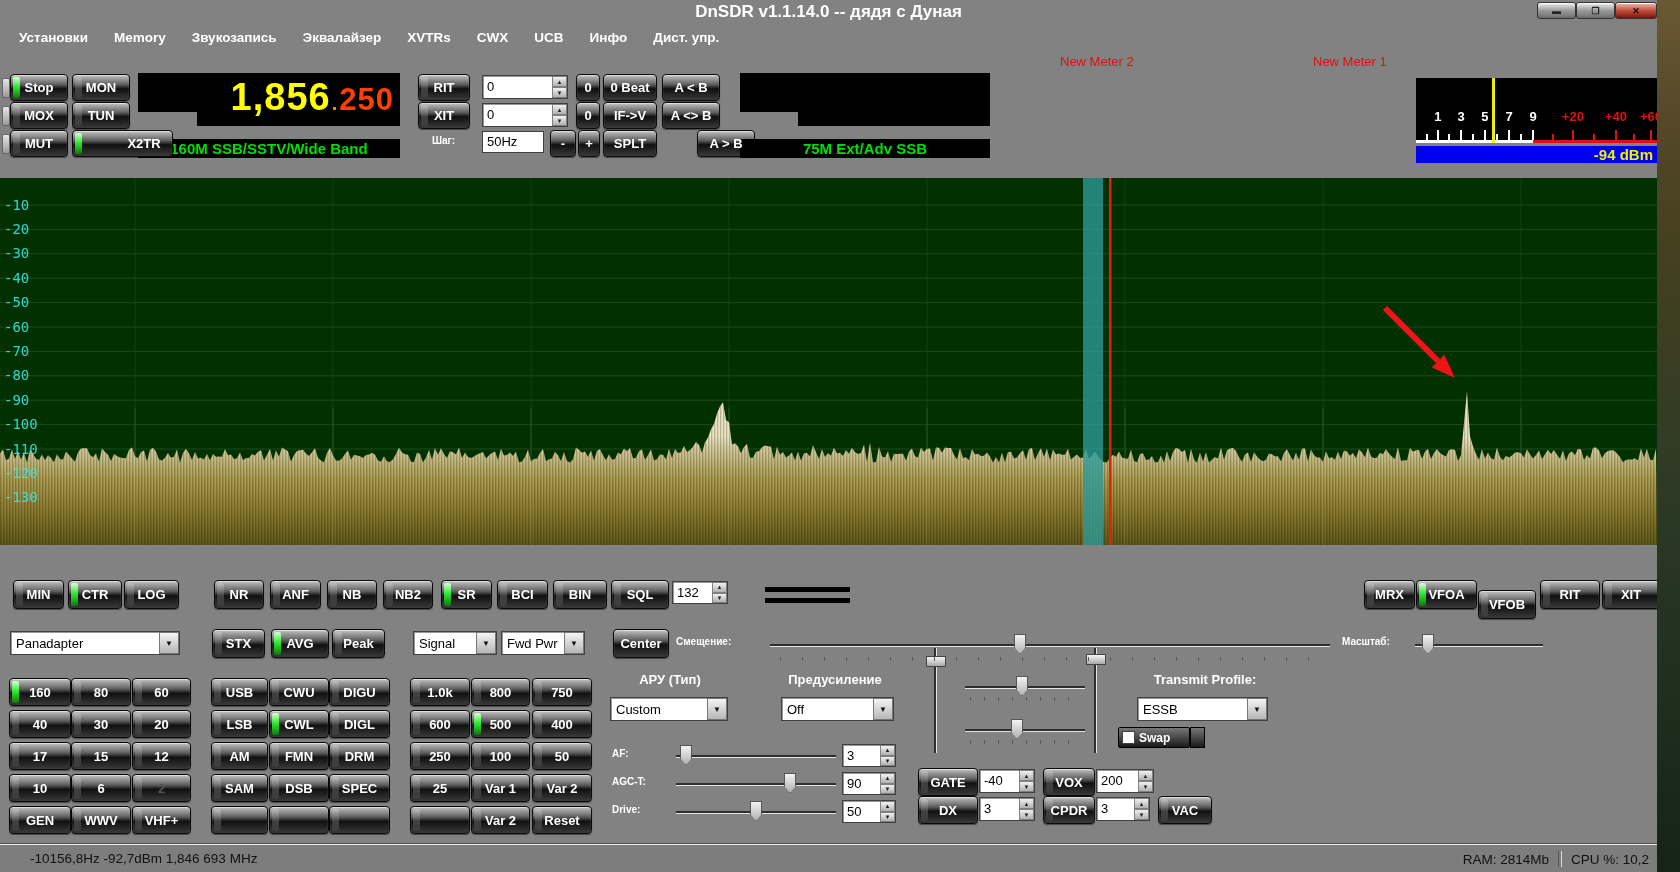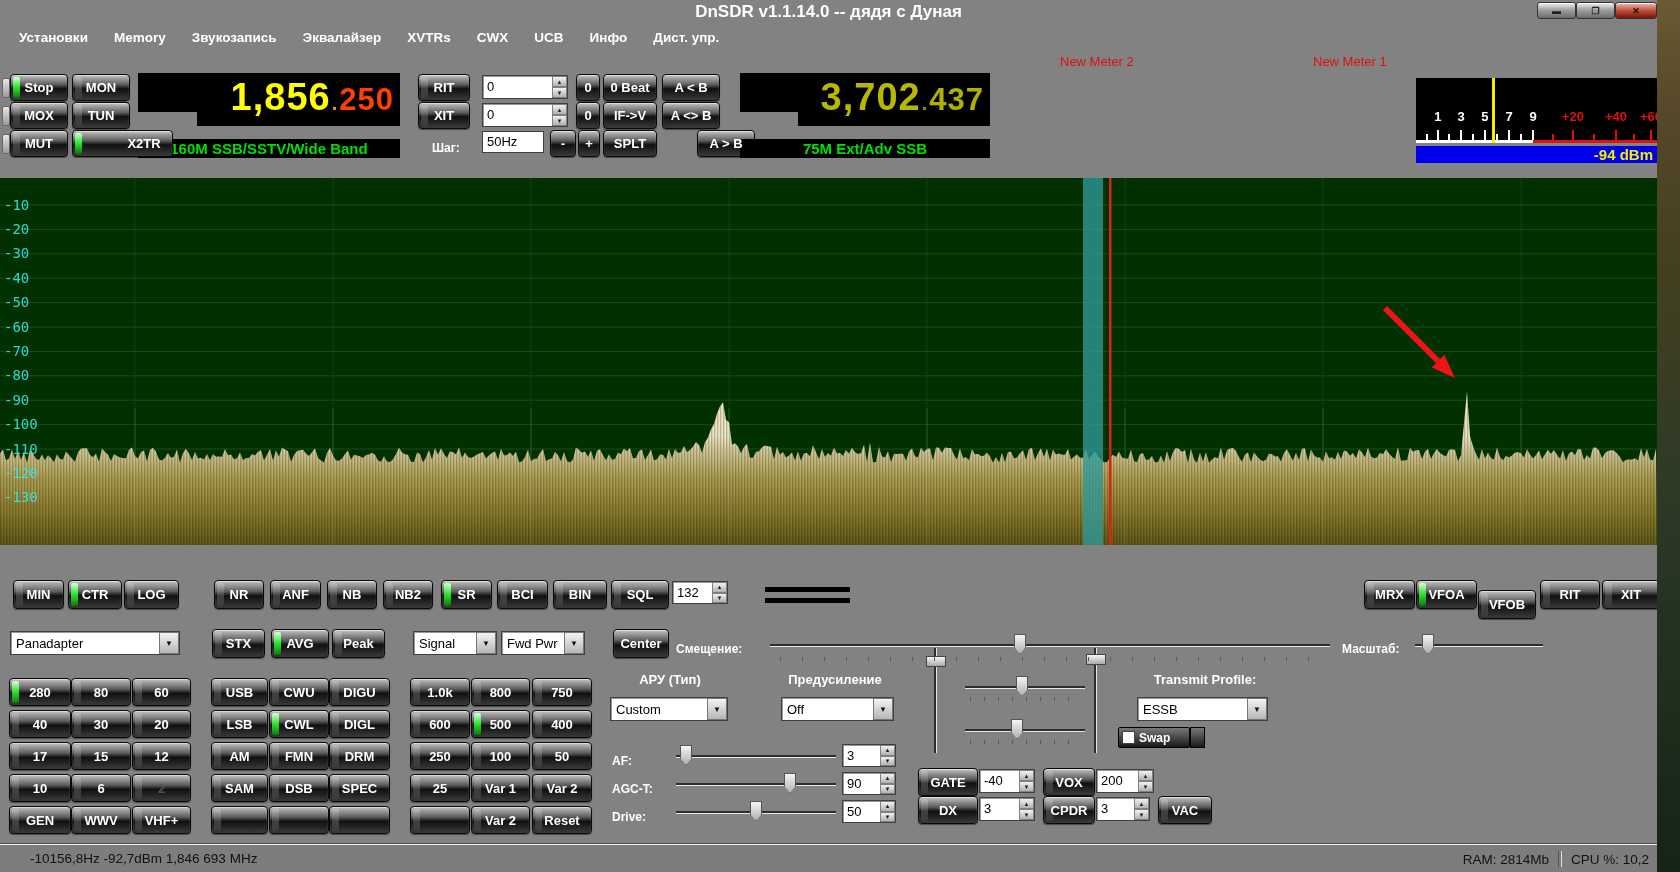--- a/index.html
+++ b/index.html
@@ -54,21 +54,21 @@
   .spinbox{position:absolute;background:#fff;border:1px solid #404040;box-shadow:inset 1px 1px 0 #999;display:flex;box-sizing:border-box;}
   .spinbox .val{flex:1;font-size:13px;color:#000;padding:3px 0 0 4px;overflow:hidden;}
   .spinbox .arrows{width:15px;display:flex;flex-direction:column;}
   .spinbox .arrows i{flex:1;font-style:normal;font-size:6px;line-height:1;display:flex;align-items:center;justify-content:center;
        background:linear-gradient(#f2f2f2,#b0b0b0);border:1px solid #808080;color:#222;}
   .combo{position:absolute;background:#fff;border:1px solid #404040;box-shadow:inset 1px 1px 0 #999;display:flex;align-items:center;box-sizing:border-box;}
   .combo .val{flex:1;font-size:13px;color:#000;padding-left:5px;overflow:hidden;white-space:nowrap;}
   .combo .cbtn{width:18px;align-self:stretch;background:linear-gradient(#f4f4f4,#b6b6b6);border:1px solid #777;
        display:flex;align-items:center;justify-content:center;font-size:8px;color:#111;}
   .tinput{position:absolute;background:#fff;border:1px solid #404040;font-size:13px;color:#000;padding:2px 0 0 4px;box-sizing:border-box;}
-  .wlabel{position:absolute;color:#fff;font-weight:bold;font-size:12px;white-space:nowrap;margin-top:6px;}
+  .wlabel{position:absolute;color:#fff;font-weight:bold;font-size:10px;white-space:nowrap;}
   .clabel{position:absolute;color:#fff;font-weight:bold;font-size:13px;text-align:center;white-space:nowrap;}
   .htrack{position:absolute;height:2px;background:#2e2e2e;border-bottom:1px solid #e6e6e6;}
   .vtrack{position:absolute;width:2px;background:#2e2e2e;border-right:1px solid #e6e6e6;}
   .pthumb{position:absolute;width:12px;height:20px;background:linear-gradient(180deg,#f4f4f4,#b2b2b2);
        border:1px solid #555;clip-path:polygon(0 0,100% 0,100% 62%,50% 100%,0 62%);box-sizing:border-box;}
   .vthumb{position:absolute;width:18px;height:9px;background:linear-gradient(180deg,#f6f6f6,#a8a8a8);border:1px solid #444;}
   .tick{position:absolute;width:1px;height:4px;background:#5a5a5a;}
   .blackline{position:absolute;height:5px;background:#000;}
   .sidetab{position:absolute;width:6px;height:18px;background:linear-gradient(180deg,#e8e8e8,#9a9a9a);border:1px solid #666;border-radius:2px;}
   
@@ -169,23 +169,20 @@
       </div>
     <div class="btn" style="left:603px;top:130px;width:52px;height:25px;">
         <span class="lbl">SPLT</span>
       </div>
     <div class="btn" style="left:682px;top:130px;width:56px;height:25px;margin-left:15px;">
         <span class="lbl">A &gt; B</span>
       </div>
 
     <div class="lcd" style="left:740px;top:73px;width:250px;height:53px;"></div>
     <div style="position:absolute;left:740px;top:112px;width:58px;height:14px;background:#828282;"></div>
-    <div class="vfo-digits" style="left:742px;top:76px;width:242px;">
-      <span class="main" style="color:#b8b800;">3,702</span><span class="dot" style="color:#909000;">.</span><span class="dec" style="color:#b0b000;">437</span>
-    </div>
     <div class="band-strip" style="left:740px;top:139px;width:250px;height:19px;">75M Ext/Adv SSB</div>
 
     <div class="red-label" style="left:1060px;top:54px;">New Meter 2</div>
     <div class="red-label" style="left:1313px;top:54px;">New Meter 1</div>
     <div id="meter">
       <div id="mbase-w"></div>
       <div id="mbase-r"></div>
       <div id="needle" style="left:31.5%;"></div>
     <div class="mtick" style="left: calc(9.1% - 1px); bottom: 3px; height: 10px;"></div>
         <div class="mlabel" style="left: 9.1%;">1</div>
@@ -531,21 +528,21 @@
       <div class="btn" style="left: 1540px; top: 580px; width: 58px; height: 27px;">
         <span class="led"></span>
         <span class="lbl">RIT</span>
       </div>
       <div class="btn" style="left: 1602px; top: 580px; width: 56px; height: 27px;">
         <span class="led"></span>
         <span class="lbl">XIT</span>
       </div>
       <div class="btn on" style="left: 9px; top: 678px; width: 60px; height: 26px;">
         <span class="led"></span>
-        <span class="lbl">280</span>
+        <span class="lbl">160</span>
       </div>
       <div class="btn" style="left: 71px; top: 678px; width: 58px; height: 26px;">
         <span class="led"></span>
         <span class="lbl">80</span>
       </div>
       <div class="btn" style="left: 132px; top: 678px; width: 57px; height: 26px;">
         <span class="led"></span>
         <span class="lbl">60</span>
       </div>
       <div class="btn" style="left: 9px; top: 710px; width: 60px; height: 26px;">

